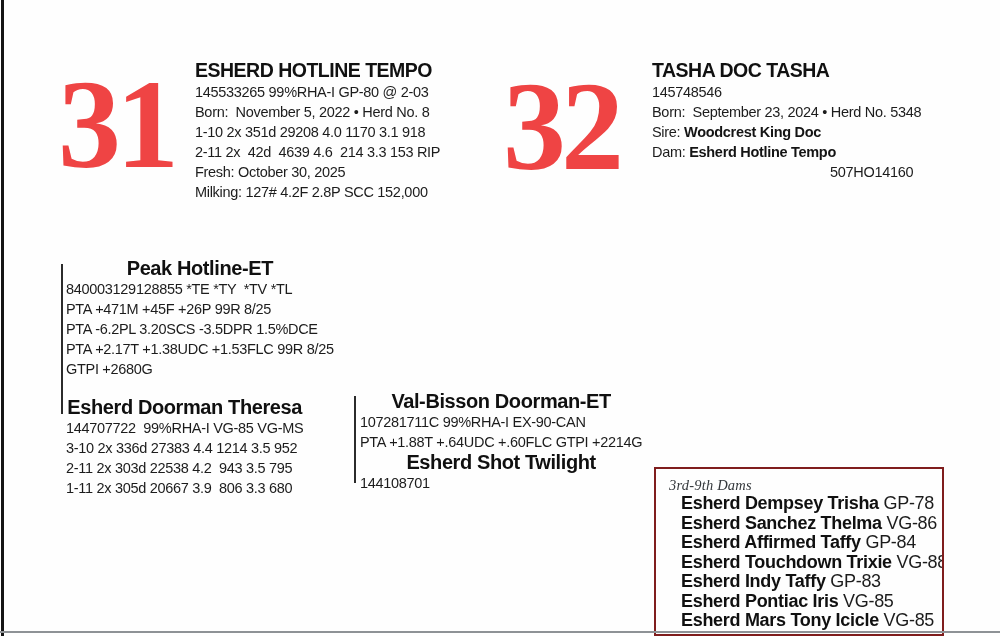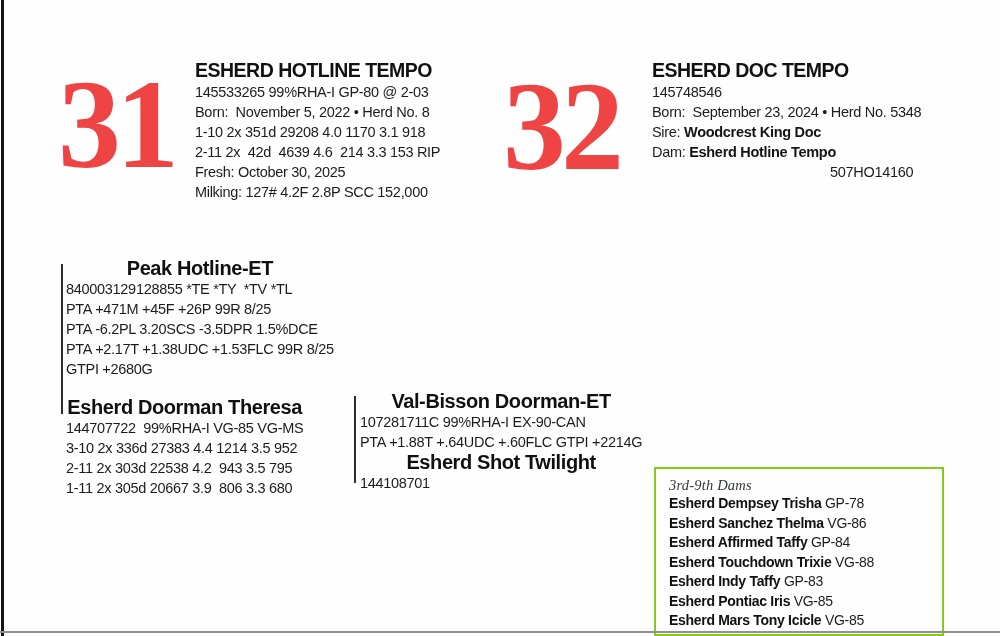--- a/index.html
+++ b/index.html
@@ -34,27 +34,27 @@
   #ped31-sire { left:66px; top:258px; }
   #ped31-dam  { left:66px; top:397px; }
   #ped32      { left:360px; top:391px; }
   .ped-name { font-size:20px; font-weight:700; line-height:21px; color:#101010; letter-spacing:-0.4px;text-align:center; }
   .bracket { position:absolute; width:2px; background:#2b2b2b; }
   #bracket-31 { left:61px; top:264px; height:150px; }
   #bracket-32 { left:354px; top:396px; height:87px; }
 
   .dams-box {
     position:absolute; left:654px; top:467px; width:290px; height:169px;
-    border:2px solid #84cc16; background:#fefefe; padding:7px 0 0 13px; overflow:hidden;
+    border:2px solid #7f1d1d; background:#fefefe; padding:7px 0 0 13px; overflow:hidden;
   }
   .dams-title {
     font-family:"Liberation Serif", serif; font-style:italic; font-size:14.5px;
     color:#33373b; line-height:18px; letter-spacing:0.2px;
   }
-  .dam-entry { font-size:14px; line-height:19.5px; letter-spacing:-0.3px; white-space:pre; }
+  .dam-entry { font-size:18px; line-height:19.5px; letter-spacing:-0.3px; white-space:pre;margin-left:12px; }
   .dam-entry .dam-name { font-weight:700; color:#101010; }
   .dam-entry .dam-score { font-weight:400; color:#1c1c1c; }
 </style>
 </head>
 <body>
 
 <div class="page">
 
   <div class="left-edge"></div>
 
@@ -64,21 +64,21 @@
     <div class="iline">145533265 99%RHA-I GP-80 @ 2-03</div>
     <div class="iline">Born:  November 5, 2022 • Herd No. 8</div>
     <div class="iline">1-10 2x 351d 29208 4.0 1170 3.1 918</div>
     <div class="iline">2-11 2x  42d  4639 4.6  214 3.3 153 RIP</div>
     <div class="iline">Fresh: October 30, 2025</div>
     <div class="iline">Milking: 127# 4.2F 2.8P SCC 152,000</div>
   </div>
 
   <div class="lot-number" id="lot32-number">32</div>
   <div class="lot-info" id="lot32-info">
-    <div class="animal-title">ESHERD DOC TEMPO</div>
+    <div class="animal-title">TASHA DOC TASHA</div>
     <div class="iline">145748546</div>
     <div class="iline">Born:  September 23, 2024 • Herd No. 5348</div>
     <div class="iline"><span>Sire: </span><b>Woodcrest King Doc</b></div>
     <div class="iline"><span>Dam: </span><b>Esherd Hotline Tempo</b></div>
     <div class="iline service-code">507HO14160</div>
   </div>
 
   <div class="bracket" id="bracket-31"></div>
   <div class="ped-block" id="ped31-sire">
     <div class="ped-name">Peak Hotline-ET</div>

